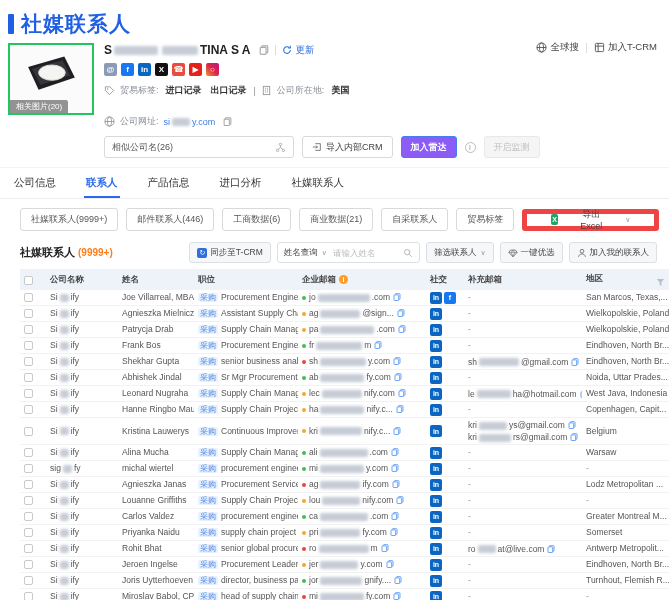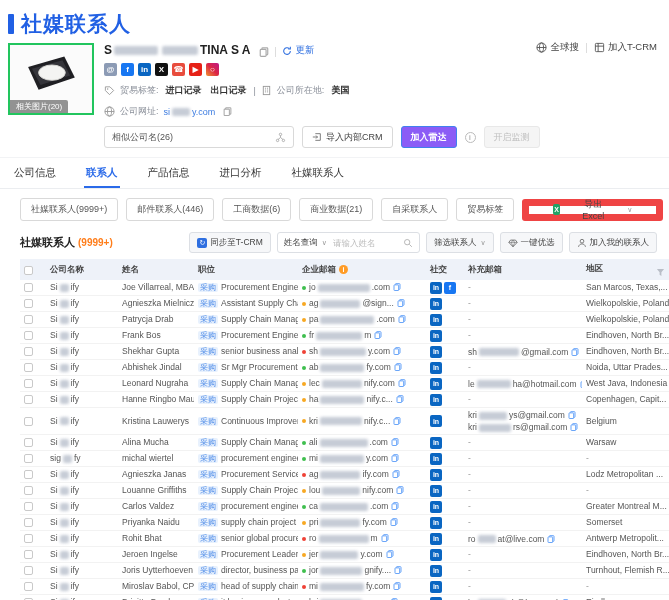--- a/index.html
+++ b/index.html
@@ -12,42 +12,42 @@
 .tbar{width:6px;height:20px;background:#2160e4;border-radius:1px}
 .ptitle{font-size:21px;font-weight:bold;color:#2160e4;letter-spacing:1px}
 .toplinks{position:absolute;top:41px;right:12px;display:flex;align-items:center;gap:7px;font-size:9.5px;color:#444}
 .toplinks .it{display:flex;align-items:center;gap:3px;cursor:pointer}
 .vdiv{width:1px;height:10px;background:#ddd}
 
 .card{display:flex;padding:5px 10px 0 8px}
 .thumb{position:relative;width:86px;height:72px;background:#404040;border:2px solid #22c55e;flex:none;overflow:hidden}
 .thumbLabel{position:absolute;left:0;bottom:0;background:rgba(80,80,80,.62);color:#fff;font-size:8px;padding:1px 6px;border-radius:0 2px 0 0}
 .cinfo{margin-left:10px;flex:1;min-width:0}
-.nameRow{display:flex;align-items:flex-end;gap:6px;font-size:12px;font-weight:bold;color:#222}
+.nameRow{display:flex;align-items:center;gap:6px;font-size:12px;font-weight:bold;color:#222}
 .update{color:#2f6fe0;font-weight:normal;font-size:9.5px;display:flex;align-items:center;gap:3px;cursor:pointer}
 .socialRow{display:flex;gap:4px;margin-top:6px}
 .sic{width:13px;height:13px;border-radius:2px;color:#fff;font-size:8px;font-weight:bold;display:flex;align-items:center;justify-content:center;cursor:pointer}
 .metaRow{display:flex;align-items:center;gap:5px;margin-top:8px;font-size:9px;color:#8a8f99}
 .metaRow b{color:#333;margin:0 2px}
-.siteRow{margin-top:8px;font-size:9px;color:#8a8f99;display:flex;align-items:center;gap:5px}
+.siteRow{margin-top:18px;font-size:9px;color:#8a8f99;display:flex;align-items:center;gap:5px}
 .link{color:#3b7be0;cursor:pointer}
 .actionRow{display:flex;align-items:center;gap:8px;margin-top:8px}
 .simInput{width:190px;height:22px;border:1px solid #d9d9d9;border-radius:3px;display:flex;align-items:center;justify-content:space-between;padding:0 7px;font-size:9px;color:#555;background:#fff;cursor:pointer}
 .btn{height:22px;border:1px solid #d9d9d9;border-radius:3px;background:#fff;display:inline-flex;align-items:center;gap:4px;padding:0 9px;font-size:9px;color:#444;cursor:pointer;white-space:nowrap}
 .btn.primary{background:#8b5cf6;border-color:#4080ed;color:#fff;font-weight:bold}
 .btn.disabled{background:#f5f5f5;color:#bfbfbf;border-color:#e8e8e8}
 .info-i{width:11px;height:11px;border-radius:50%;border:1px solid #bbb;color:#999;font-size:8px;display:inline-flex;align-items:center;justify-content:center}
 
 .tabs{display:flex;gap:26px;padding:0 12px;border-bottom:1px solid #ebedf0;border-top:1px solid #f2f3f5;margin-top:9px}
 .tab{padding:8px 2px 6px;font-size:10.5px;color:#333;cursor:pointer;border-bottom:2px solid transparent}
 .tab.active{color:#2a6ae9;font-weight:bold;border-bottom-color:#2a6ae9}
 
 .pills{display:flex;gap:8px;align-items:center;padding:9px 12px 3px 20px}
 .pill{border:1px solid #d9d9d9;border-radius:3px;padding:4px 10px;font-size:9px;color:#555;background:#fff;cursor:pointer;white-space:nowrap}
-.exportBtn{margin-left:auto;height:22px;border:7px solid #ef4444;border-radius:3px;background:#fff;display:inline-flex;align-items:center;gap:20px;padding:0 24px;font-size:9px;color:#444;cursor:pointer}
+.exportBtn{margin-left:auto;height:22px;border:5px solid #ef4444;border-radius:3px;background:#fff;display:inline-flex;align-items:center;gap:20px;padding:0 24px;font-size:9px;color:#444;cursor:pointer}
 .xlsIcon{width:11px;height:11px;background:#21a366;border-radius:2px;color:#fff;font-size:7px;font-weight:bold;display:flex;align-items:center;justify-content:center}
 .caret{font-size:7px;color:#999;margin-left:1px}
 
 .toolbar{display:flex;align-items:center;padding:8px 12px 6px 20px}
 .secTitle{font-size:11px;font-weight:bold;color:#222}
 .secCount{color:#ff7d1a;font-size:10px;font-weight:bold;margin-left:3px}
 .tools{margin-left:auto;display:flex;align-items:center;gap:6px}
 .tbtn{height:21px;border:1px solid #dcdfe4;background:#f6f7f9;border-radius:3px;display:inline-flex;align-items:center;gap:3px;padding:0 7px;font-size:8.5px;color:#444;cursor:pointer;white-space:nowrap}
 .syncIcon{width:10px;height:10px;background:#2f6fe0;border-radius:2px;color:#fff;font-size:7px;display:flex;align-items:center;justify-content:center}
 .nameQuery{display:flex;align-items:center;height:21px;border:1px solid #dcdfe4;border-radius:3px;background:#fff;font-size:8.5px;overflow:hidden}

